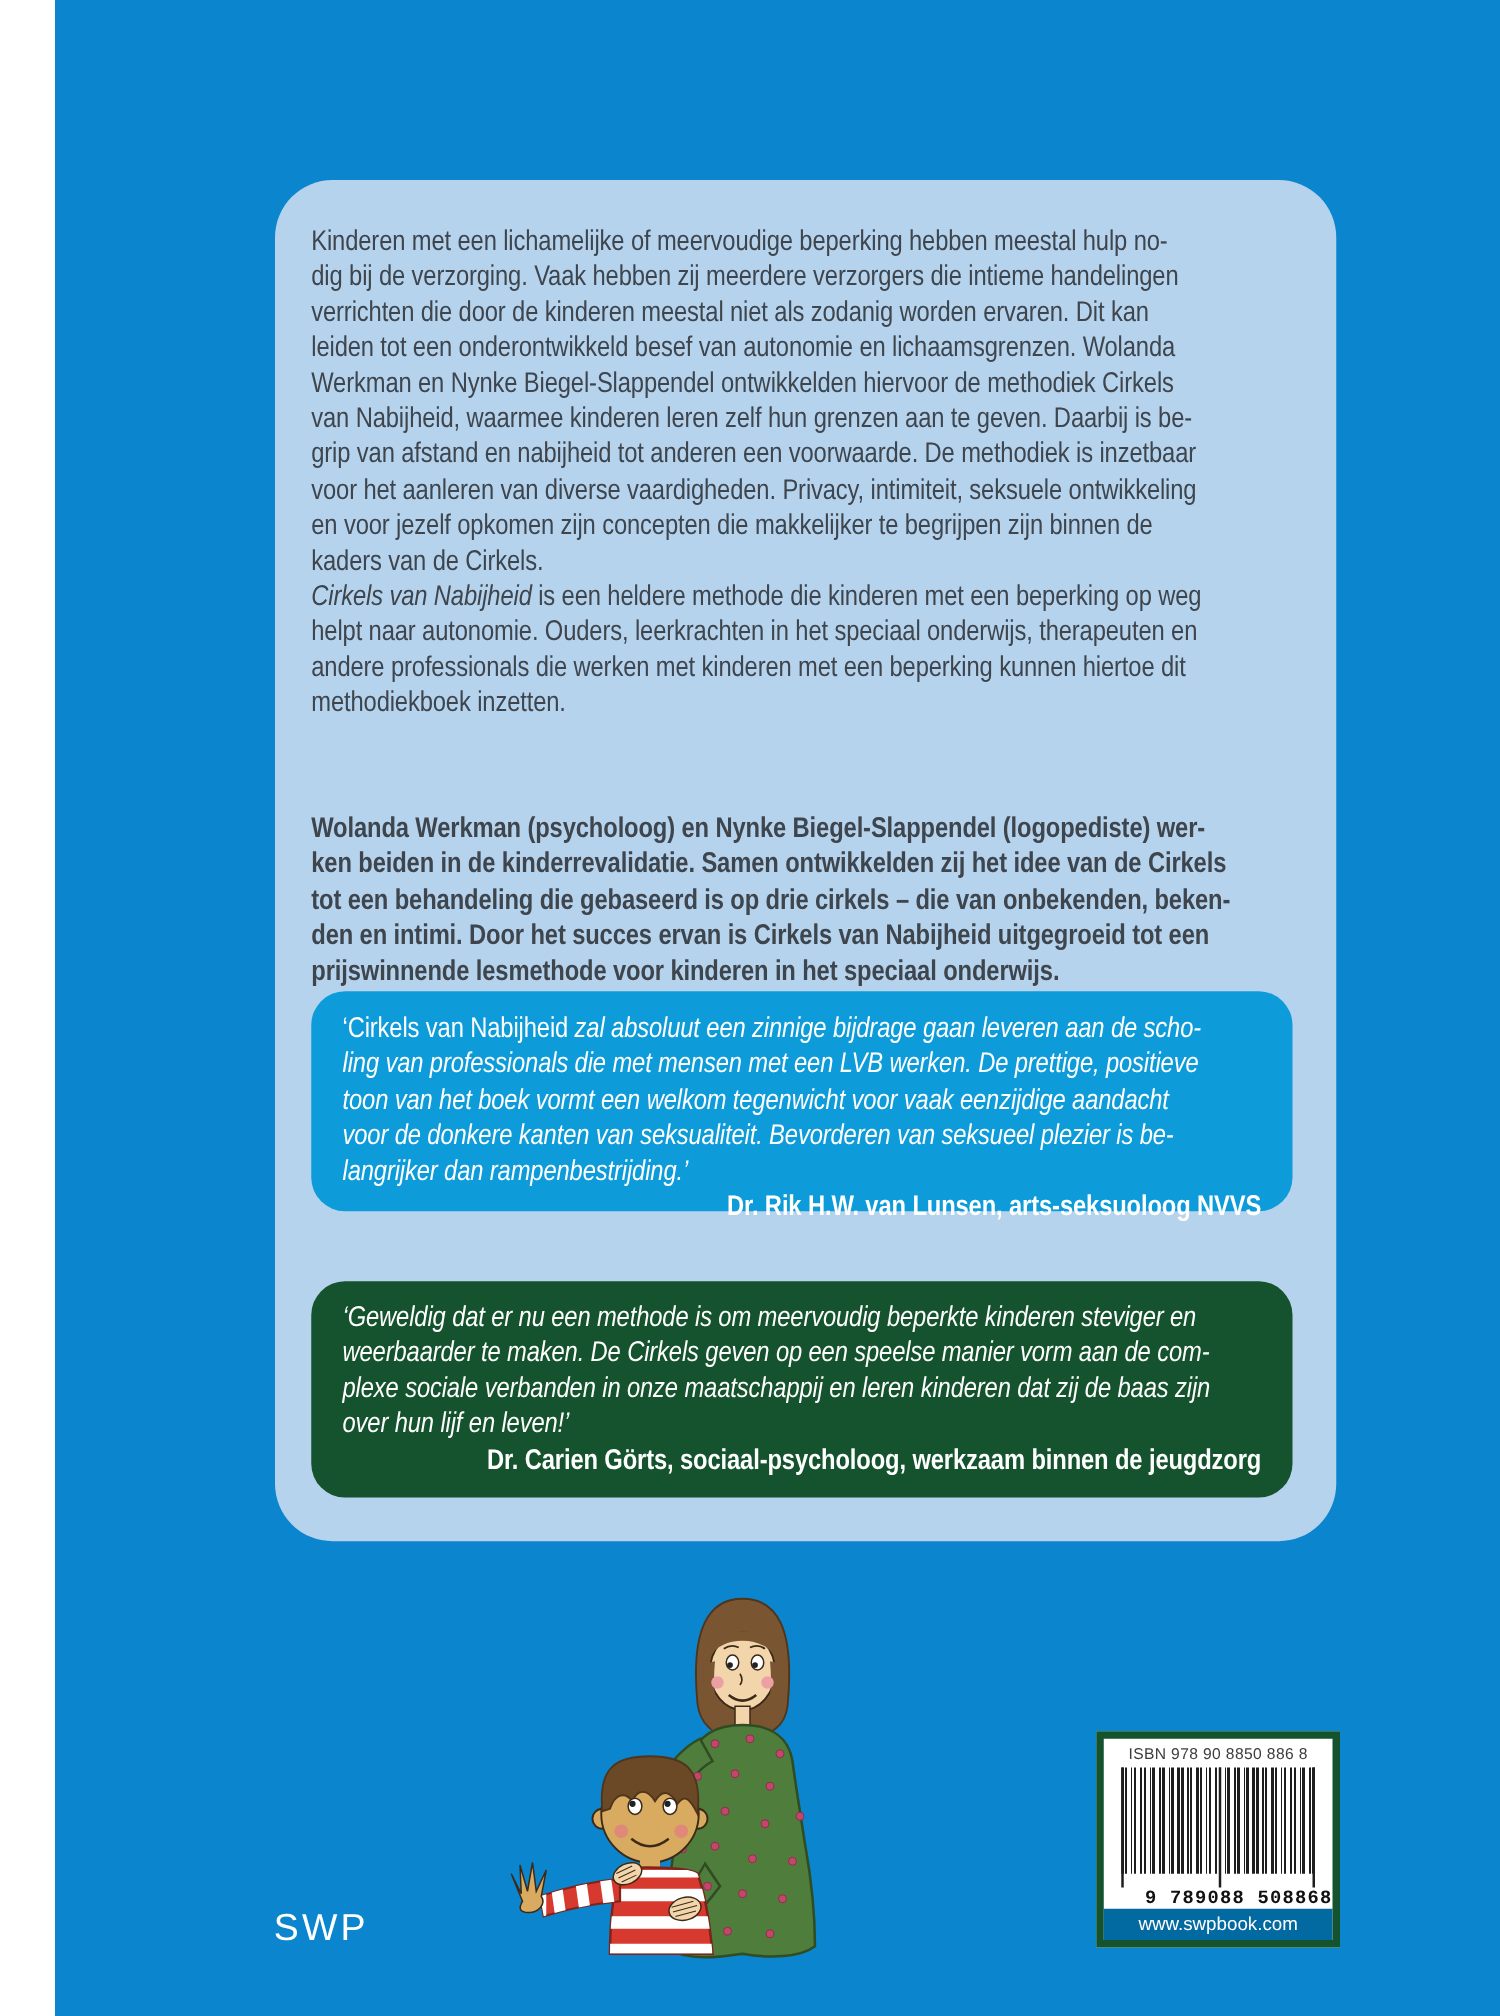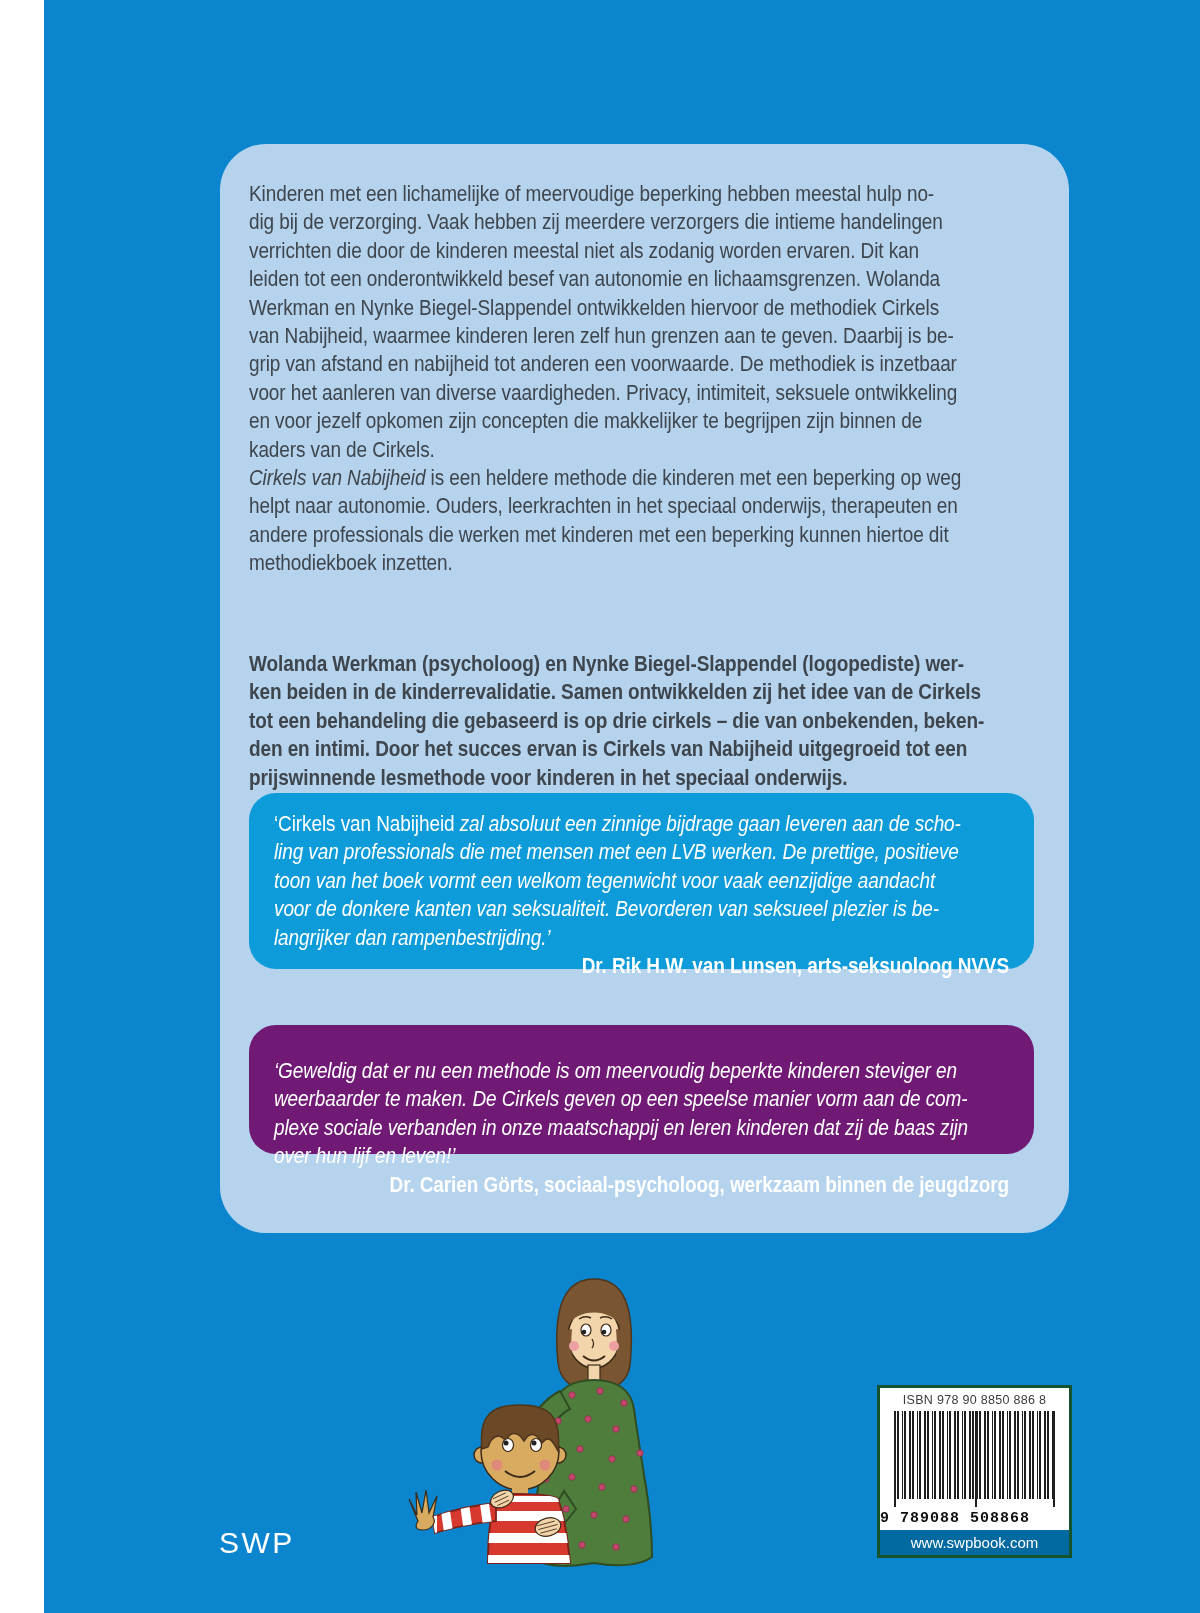--- a/index.html
+++ b/index.html
@@ -35,36 +35,36 @@
   .quote{
     position:absolute;left:29px;
     width:785px;box-sizing:border-box;
     border-radius:27px;
     color:#ffffff;
     padding:17px 25px;
     font-size:19px;
     letter-spacing:-0.1px;
   }
   .quote-blue{top:649px;height:176px;background:#0d9cd9;}
-  .quote-green{top:881px;height:129px;background:#701a75;padding-top:32px;}
+  .quote-green{top:881px;height:173px;background:#14532d;padding-top:16px;}
   .quote .jl{font-style:italic;}
   .quote .attr{
     font-style:normal;font-weight:bold;
     text-align:right;white-space:nowrap;
     height:28.4px;line-height:28.4px;
     transform:scaleY(1.2);
   }
   .upright{font-style:normal;}
   .ital{font-style:italic;}
   .illustration{position:absolute;left:358px;top:1263px;}
   .isbn-box{
     position:absolute;left:833px;top:1385px;
     width:195px;height:173px;
     background:#ffffff;
-    border:3px solid #14532d;
+    border:6px solid #14532d;
     box-sizing:border-box;
     display:flex;flex-direction:column;
   }
   .isbn-label{
     font-size:12.5px;text-align:center;
     padding-top:5px;color:#3c3c3c;letter-spacing:0.3px;
   }
   .bars-wrap{position:relative;margin:4px 14px 0;height:88px;}
   .bars{
     position:absolute;left:0;top:0;right:0;bottom:0;
@@ -74,21 +74,21 @@
       #1e1e1e 8px 9px,#ffffff 9px 10px,
       #1e1e1e 10px 12px,#ffffff 12px 15px);
   }
   .guard{position:absolute;top:0;width:2px;height:96px;background:#1e1e1e;}
   .guard.g-left{left:0;}
   .guard.g-mid{left:50%;}
   .guard.g-right{right:0;}
   .isbn-number{
     font-family:"Liberation Mono",monospace;
     font-size:15px;font-weight:bold;color:#111;
-    text-align:left;letter-spacing:1px;
+    text-align:right;letter-spacing:1px;
     margin-top:11px;
   }
   .web-strip{
     margin-top:auto;
     background:#0369a1;color:#ffffff;
     text-align:center;font-size:15px;
     height:25px;line-height:25px;
   }
   .swp-logo{
     position:absolute;left:175px;top:1526px;

